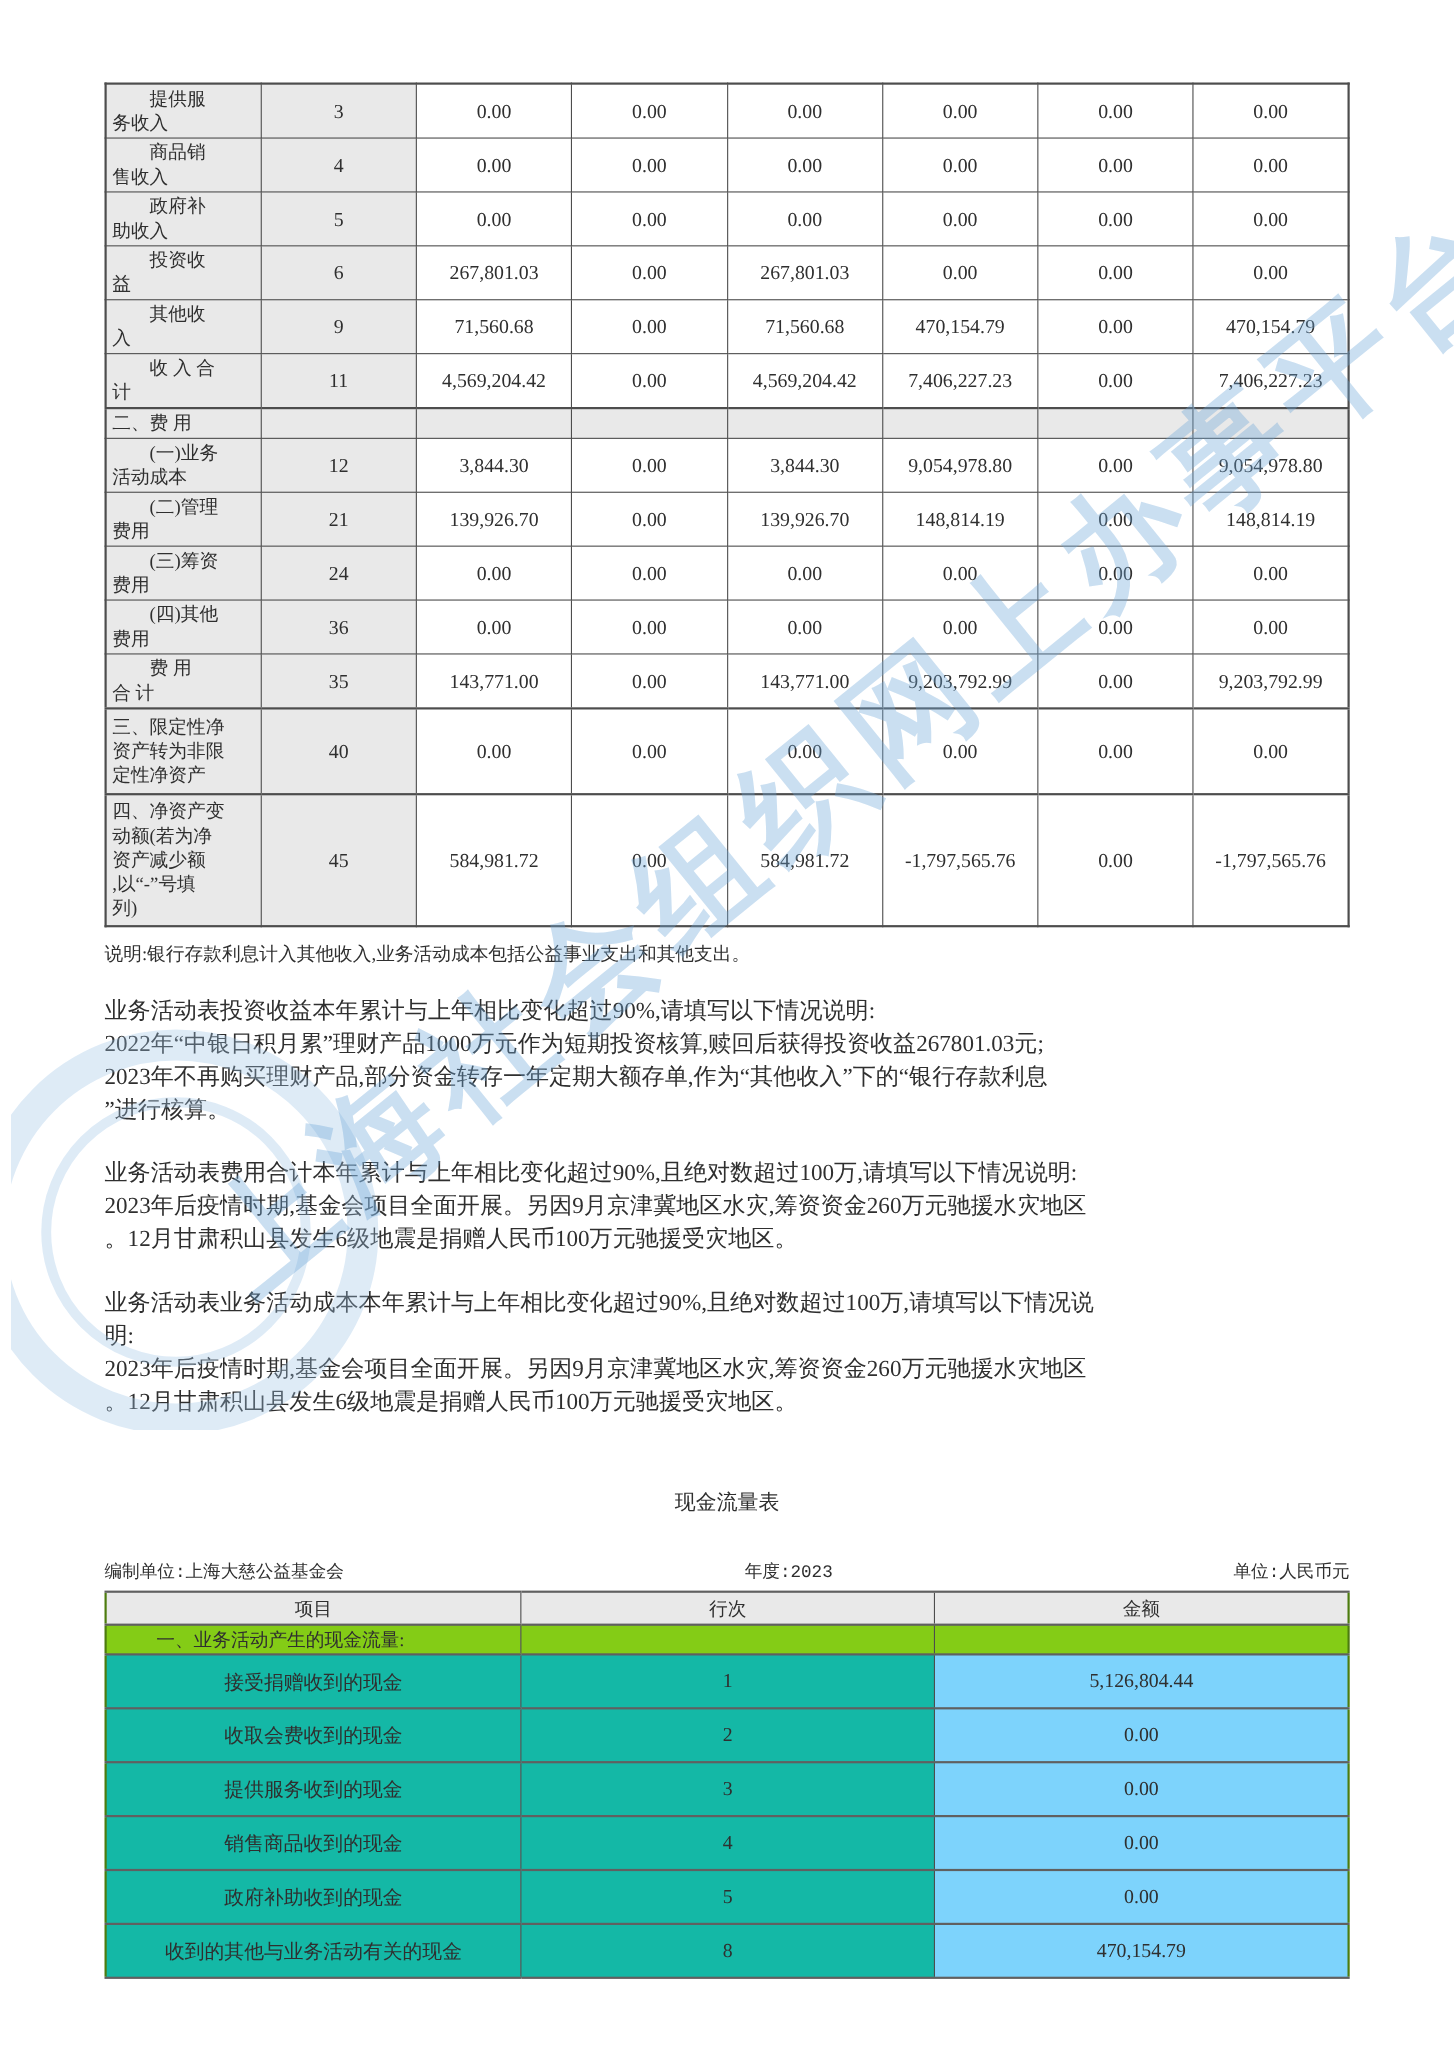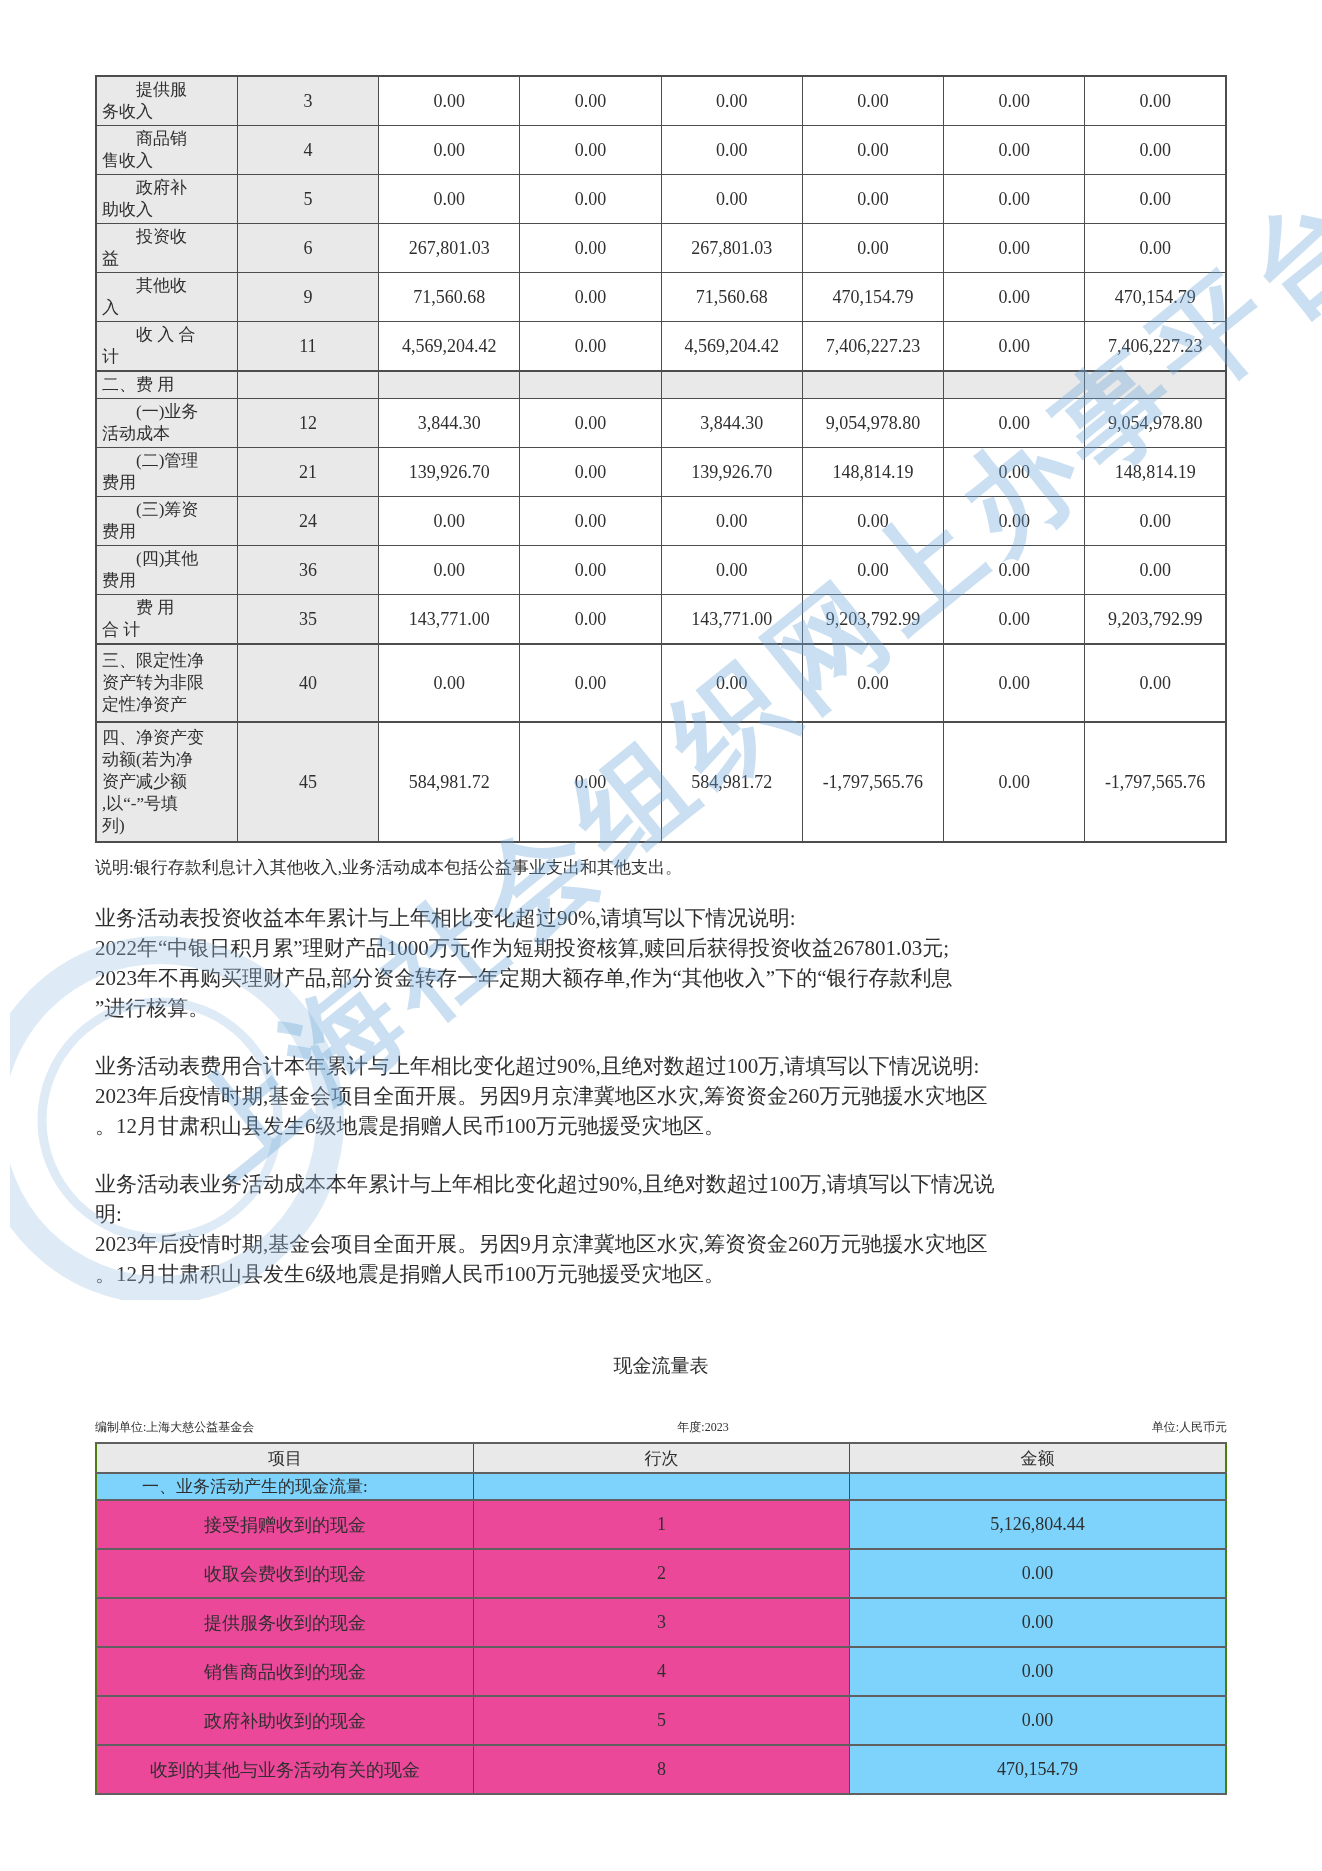--- a/index.html
+++ b/index.html
@@ -40,31 +40,31 @@
   .t1 tr.lg td,.t1 tr.xl td{border-top-width:2px;}
 
   
   .note{margin-top:13px;font-size:17px;}
   .paras{margin-top:0;}
   .para{font-size:21px;line-height:30px;margin-top:28px;}
   .para:first-child{margin-top:24px;}
 
   
   .cf-title{text-align:center;font-size:19px;margin-top:64px;}
-  .cf-meta{display:flex;justify-content:space-between;align-items:center;font-size:12px;margin-top:40px;}
+  .cf-meta{display:flex;justify-content:space-between;align-items:center;font-size:16px;margin-top:40px;font-family:Liberation Mono, monospace;}
   table.t2{width:100%;border-collapse:collapse;table-layout:fixed;border:2px solid #4d7c0f;margin-top:6px;}
   .t2 td{border:1px solid #4d4d4d;border-top:2px solid #606060;border-bottom:2px solid #606060;
          text-align:center;vertical-align:middle;font-size:18px;}
   .t2 tr.hd{height:30px;}
   .t2 tr.hd td{background:#e9e9e9;font-size:17px;}
   .t2 tr.sec2{height:26px;}
-  .t2 tr.sec2 td{background:#7dd3fc;}
+  .t2 tr.sec2 td{background:#84cc16;}
   .t2 tr.sec2 td.item{text-align:left;padding-left:45px;font-size:17px;}
   .t2 tr.d{height:49px;}
-  .t2 tr.d td.item,.t2 tr.d td.linecell{background:#ec4899;}
+  .t2 tr.d td.item,.t2 tr.d td.linecell{background:#14b8a6;}
   .t2 tr.d td.amt{background:#7dd3fc;}
 </style>
 </head>
 <body>
 
 <div class="page">
 
   <div class="content">
 
     <table class="t1">

